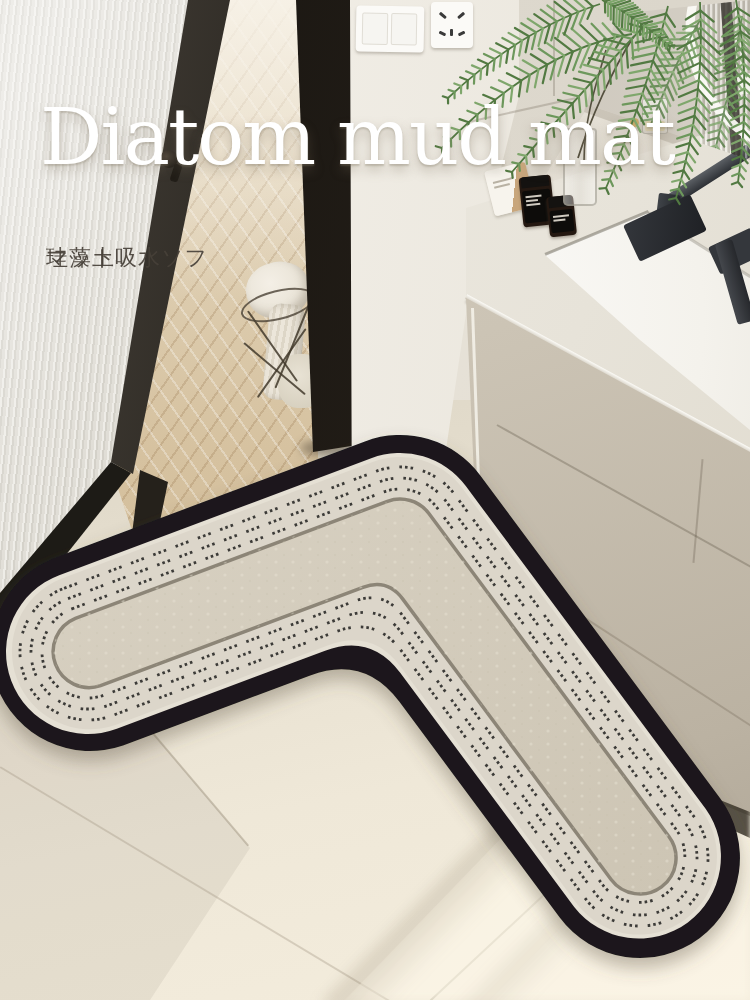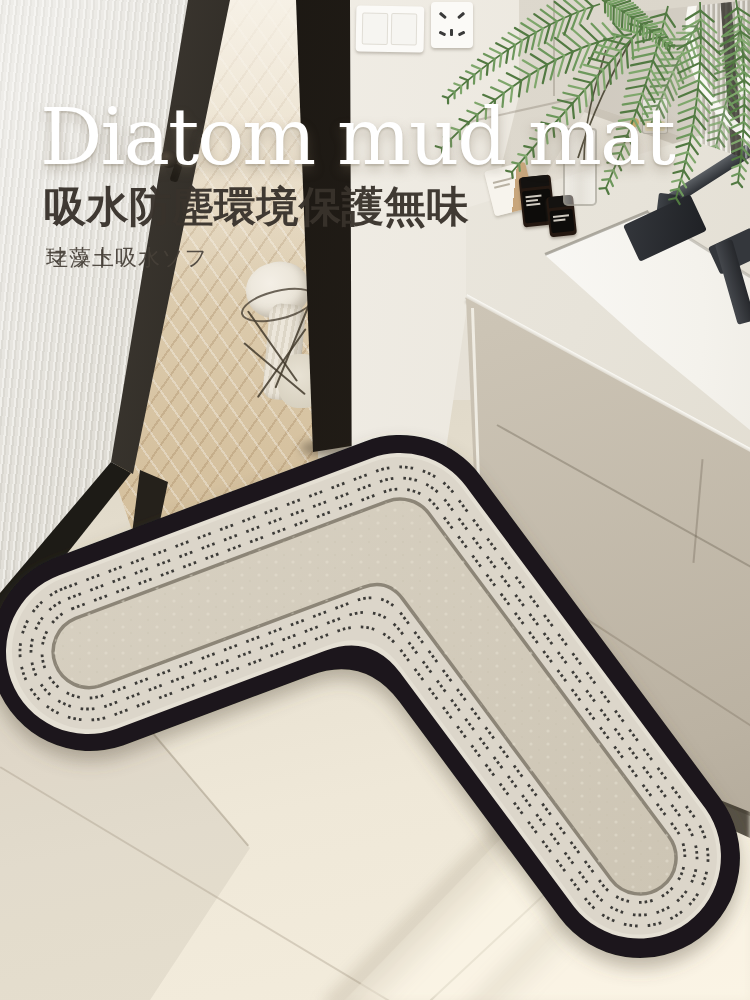--- a/index.html
+++ b/index.html
@@ -752,18 +752,17 @@
         <path d="M60.6 579.0 L372.6 462.0 A78 78 0 0 1 462.6 488.5 L702.6 811.5 A78 78 0 0 1 577.4 904.5 L400.4 666.4 Q372.4 628.7 328.4 645.2 L115.4 725.0 A78 78 0 0 1 60.6 579.0 Z" fill="#dcd6ca"></path>
         <path d="M64.1 588.3 L376.1 471.3 A68 68 0 0 1 454.6 494.4 L694.6 817.4 A68 68 0 0 1 585.4 898.6 L401.0 650.4 Q375.9 616.6 336.6 631.4 L111.9 715.7 A68 68 0 0 1 64.1 588.3 Z" fill="none" stroke="#3c3b38" stroke-width="2.8" stroke-dasharray="2.6 3 2.6 3 2.6 10"></path>
         <path d="M68.0 598.6 L380.0 481.6 A57 57 0 0 1 445.8 501.0 L685.8 824.0 A57 57 0 0 1 594.2 892.0 L401.6 632.7 Q379.8 603.4 345.7 616.3 L108.0 705.4 A57 57 0 0 1 68.0 598.6 Z" fill="none" stroke="#3c3b38" stroke-width="2.8" stroke-dasharray="2.6 3 2.6 3 2.6 10"></path>
         <path d="M71.8 608.9 L383.8 491.9 A46 46 0 0 1 436.9 507.6 L676.9 830.6 A46 46 0 0 1 603.1 885.4 L402.2 615.1 Q383.7 590.2 354.7 601.1 L104.2 695.1 A46 46 0 0 1 71.8 608.9 Z" fill="none" stroke="#3c3b38" stroke-width="2.8" stroke-dasharray="2.6 3 2.6 3 2.6 10"></path>
         <path d="M75.4 618.3 L387.4 501.3 A36 36 0 0 1 428.9 513.5 L668.9 836.5 A36 36 0 0 1 611.1 879.5 L402.8 599.1 Q387.3 578.2 362.9 587.4 L100.6 685.7 A36 36 0 0 1 75.4 618.3 Z" fill="url(#matInner)" stroke="#8c8577" stroke-width="3.5"></path>
         <path d="M75.4 618.3 L387.4 501.3 A36 36 0 0 1 428.9 513.5 L668.9 836.5 A36 36 0 0 1 611.1 879.5 L402.8 599.1 Q387.3 578.2 362.9 587.4 L100.6 685.7 A36 36 0 0 1 75.4 618.3 Z" fill="url(#speck)" opacity="0.6"></path>
       </g>
     </svg>
 
   <div class="title">Diatom mud mat</div>
-  <div class="headline">吸水防塵環境保護無味</div>
   <div class="subtitle">
     <span>珪藻土吸水ソフ</span>
     <span>マット</span>
   </div>
 </div>
 
 </body></html>

